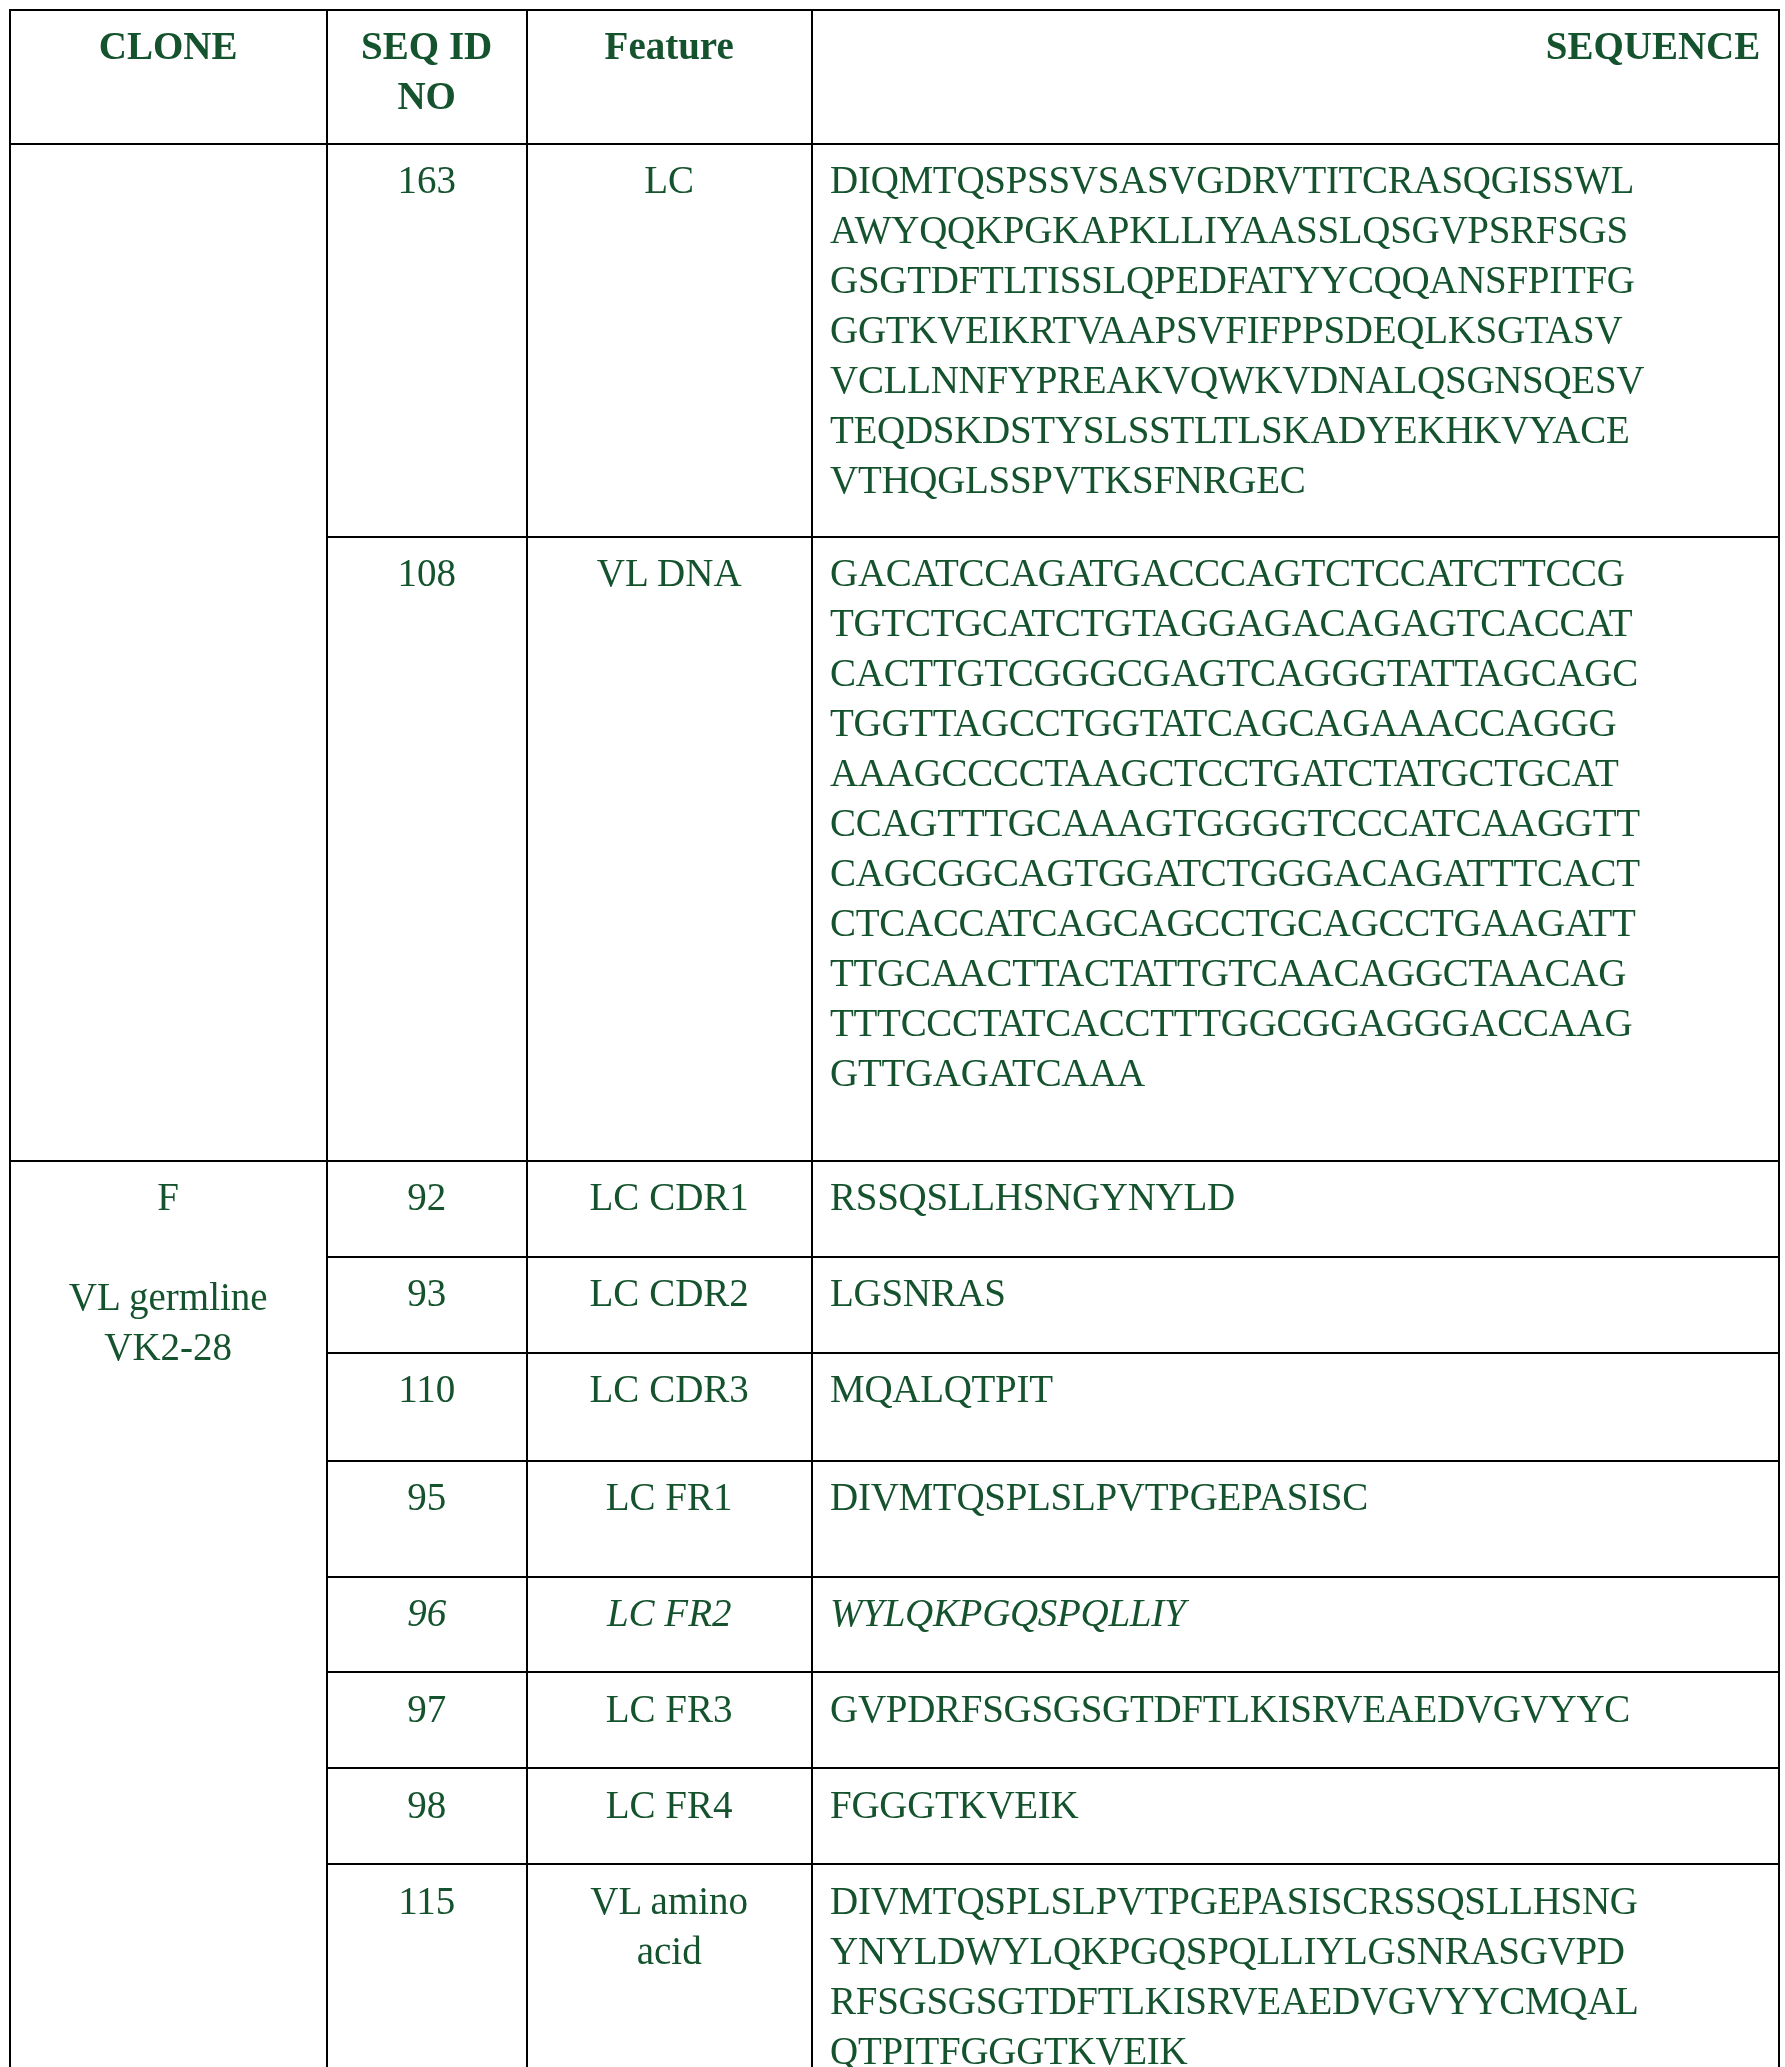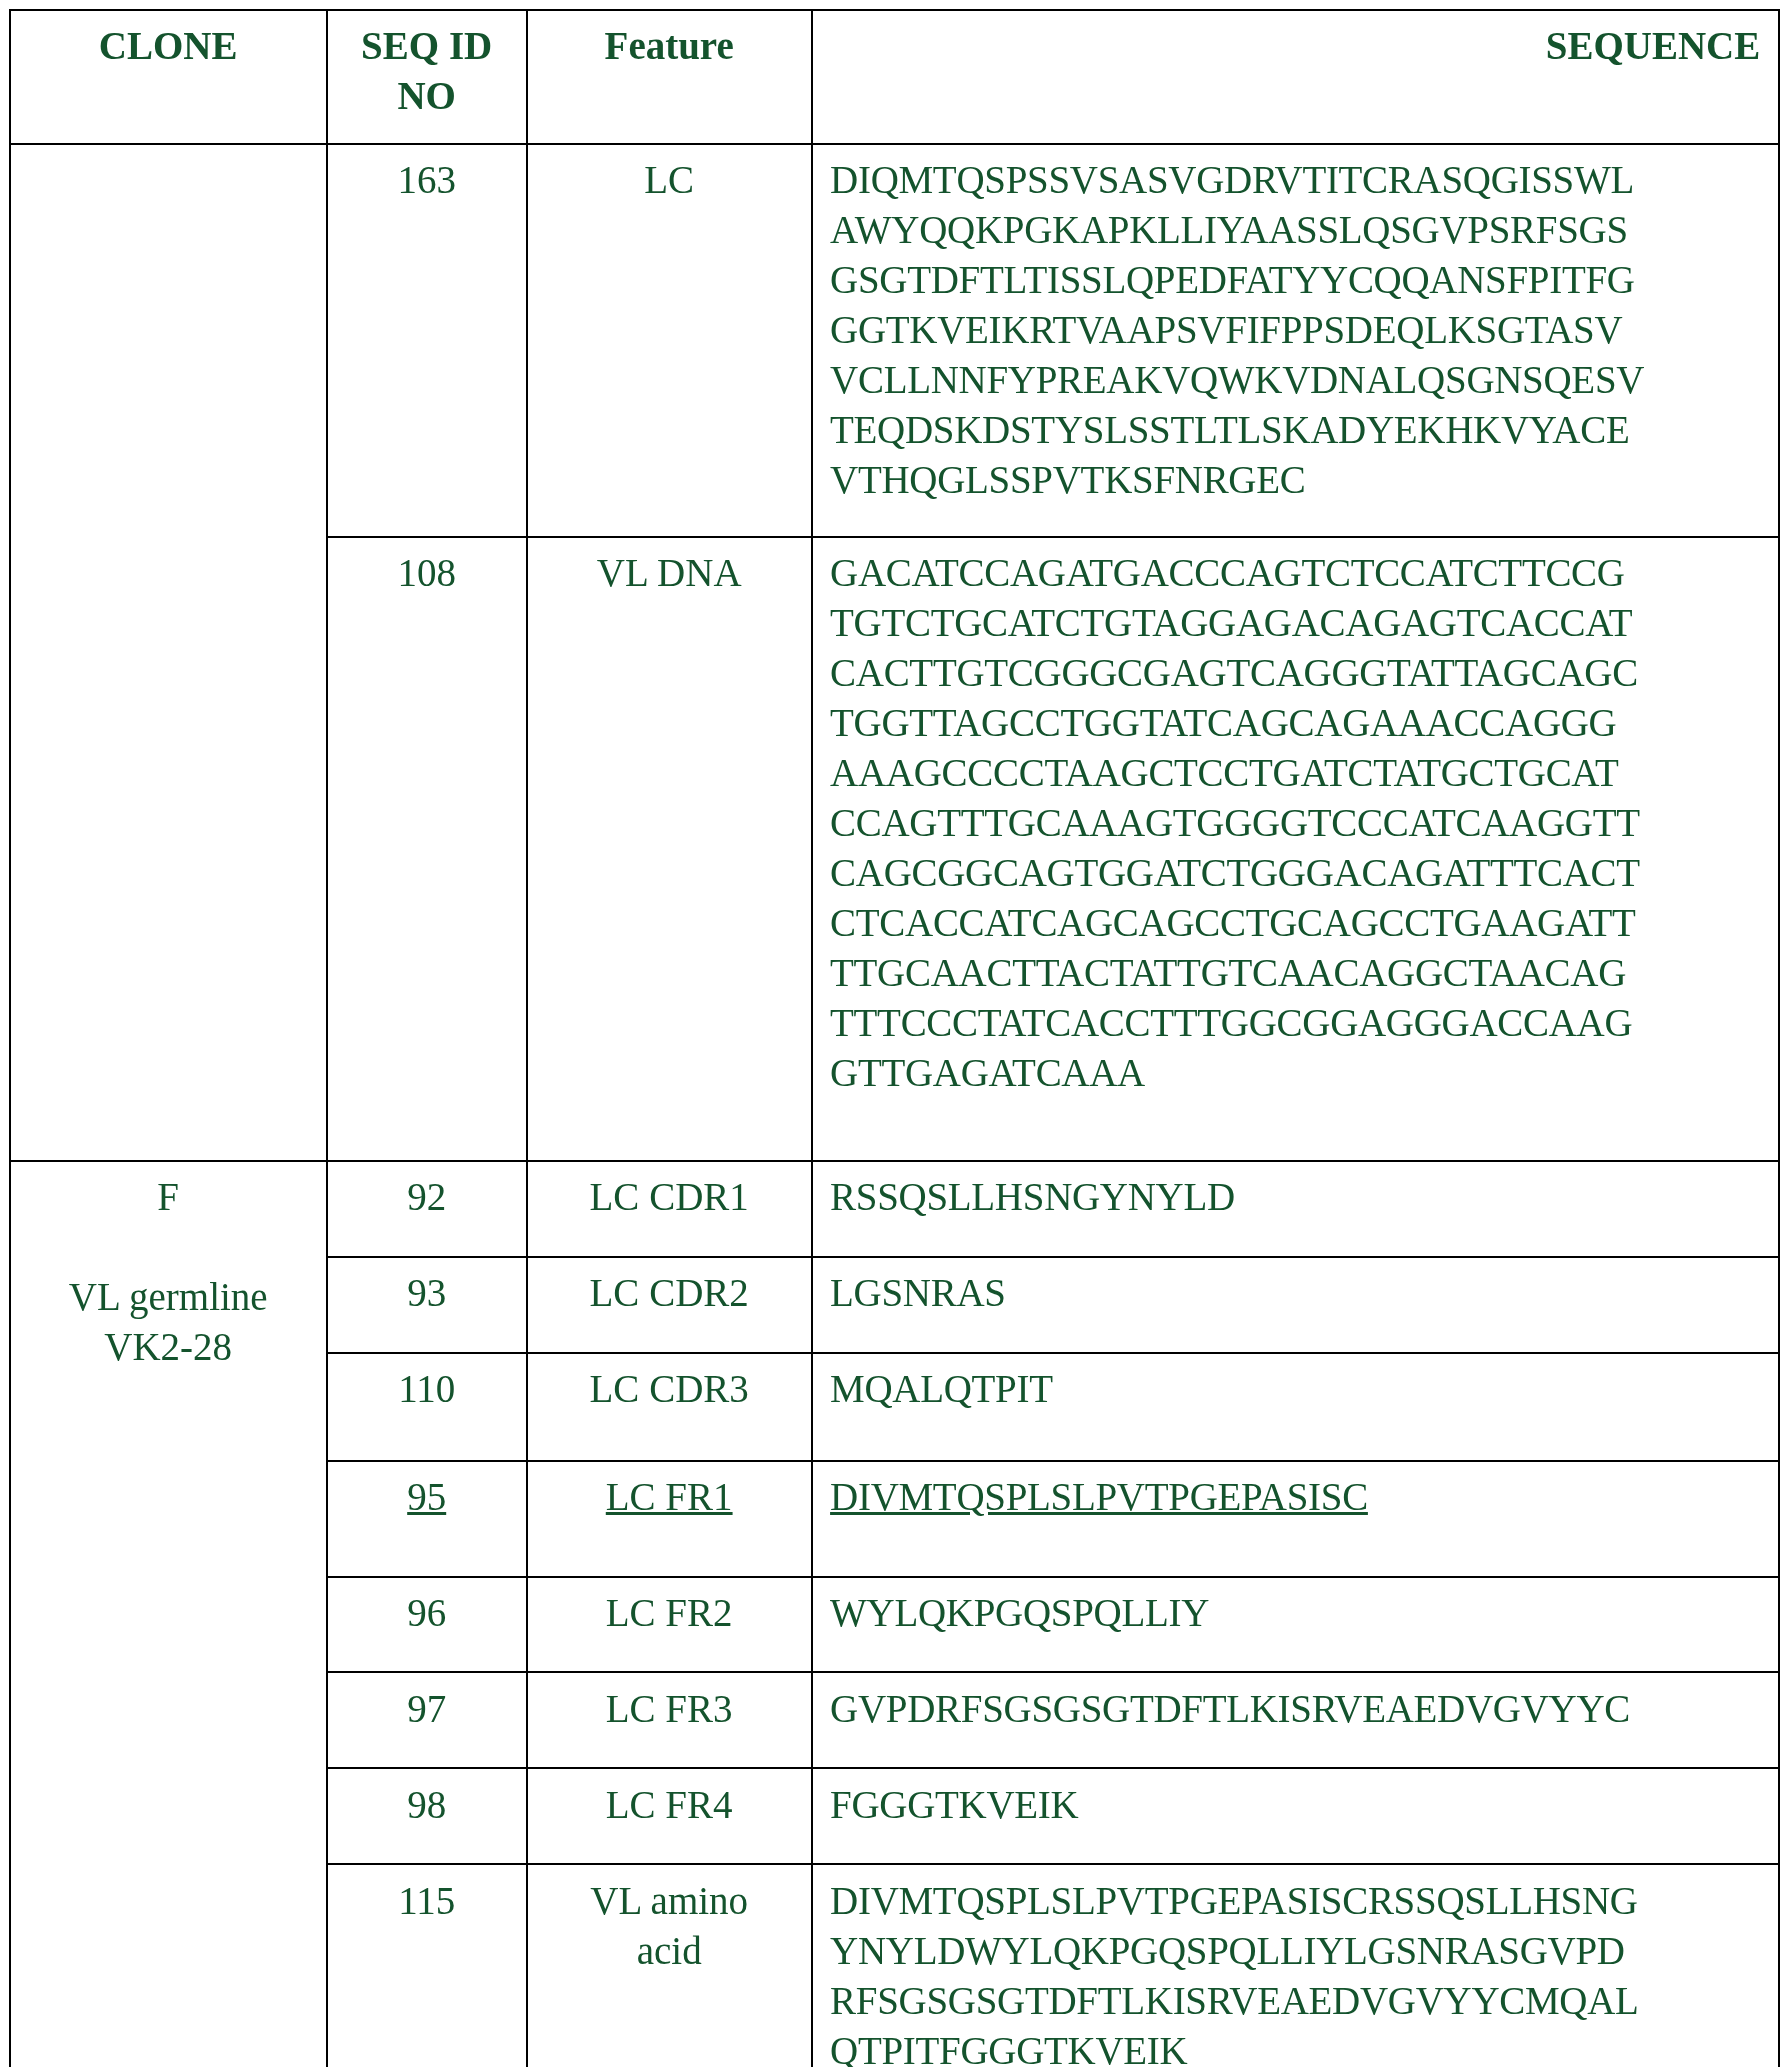--- a/index.html
+++ b/index.html
@@ -102,26 +102,26 @@
     <tr class="small" style="height:96px;">
       <td class="center">93</td>
       <td class="center">LC CDR2</td>
       <td class="seq">LGSNRAS</td>
     </tr>
     <tr class="small" style="height:108px;">
       <td class="center">110</td>
       <td class="center">LC CDR3</td>
       <td class="seq">MQALQTPIT</td>
     </tr>
-    <tr class="small" style="height:116px;text-decoration:underline;">
+    <tr class="small" style="height:116px;">
       <td class="center">95</td>
       <td class="center">LC FR1</td>
       <td class="seq">DIVMTQSPLSLPVTPGEPASISC</td>
     </tr>
-    <tr class="small" style="height:84px;">
+    <tr class="small" style="height:84px;font-style:italic;">
       <td class="center">96</td>
       <td class="center">LC FR2</td>
       <td class="seq">WYLQKPGQSPQLLIY</td>
     </tr>
     <tr class="small" style="height:96px;">
       <td class="center">97</td>
       <td class="center">LC FR3</td>
       <td class="seq">GVPDRFSGSGSGTDFTLKISRVEAEDVGVYYC</td>
     </tr>
     <tr class="small" style="height:96px;">

